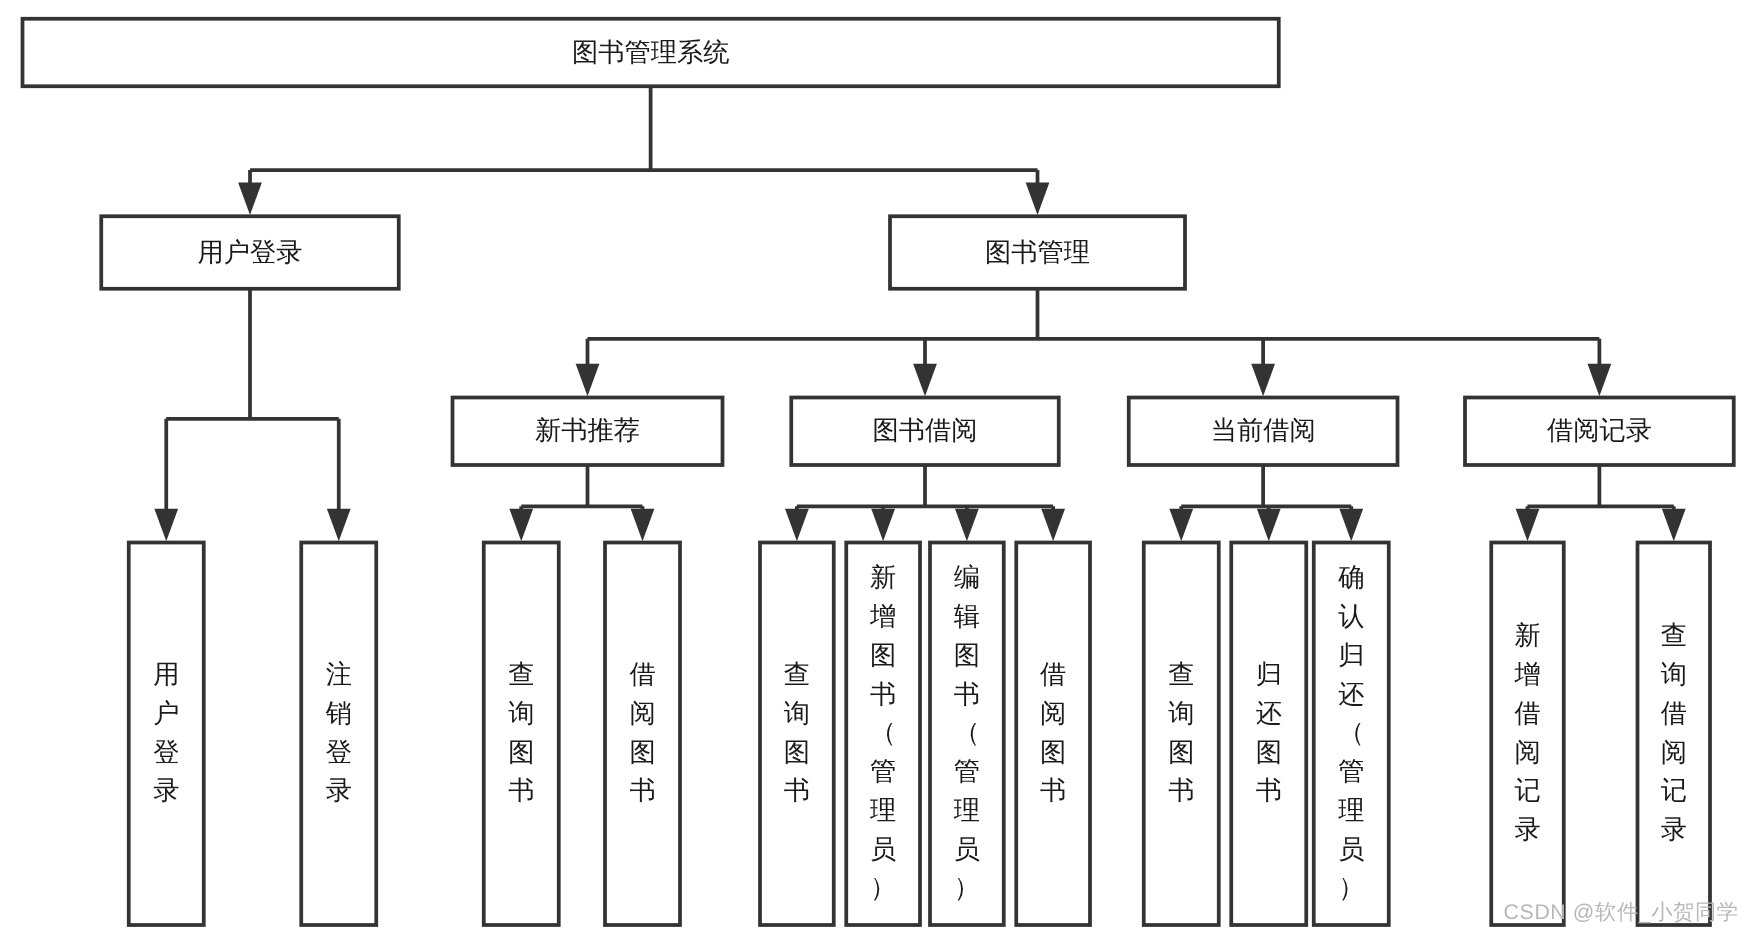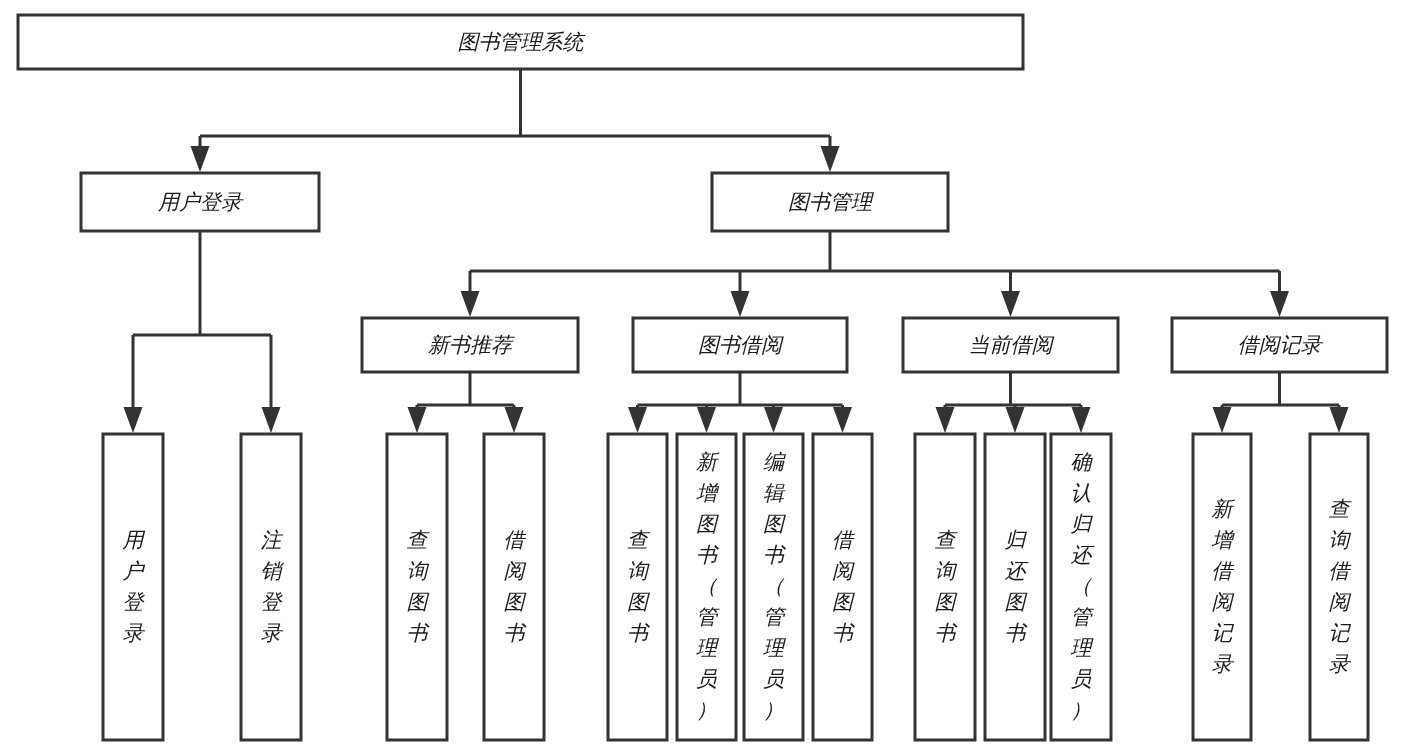--- a/index.html
+++ b/index.html
@@ -12,21 +12,20 @@
     height: 747px;
     font-family: "Liberation Sans", sans-serif;
     overflow: hidden;
     position: relative;
   }
   #diagram-root {
     position: absolute;
     top: 0; left: 0;
     width: 1405px;
     height: 747px;
-    font-style: italic;
   }
   svg#tree {
     display: block;
     width: 1405px;
     height: 747px;
   }
   .node-rect {
     fill: #ffffff;
     stroke: #333333;
     stroke-width: 3;
@@ -201,13 +200,14 @@
         <g>
           <rect x="1193" y="434" width="58" height="306" class="node-rect"></rect>
           <text x="1222" y="0" class="node-label-v"><tspan x="1222" y="515.5">新</tspan><tspan x="1222" y="546.5">增</tspan><tspan x="1222" y="577.5">借</tspan><tspan x="1222" y="608.5">阅</tspan><tspan x="1222" y="639.5">记</tspan><tspan x="1222" y="670.5">录</tspan></text>
         </g>
         <g>
           <rect x="1310" y="434" width="58" height="306" class="node-rect"></rect>
           <text x="1339" y="0" class="node-label-v"><tspan x="1339" y="515.5">查</tspan><tspan x="1339" y="546.5">询</tspan><tspan x="1339" y="577.5">借</tspan><tspan x="1339" y="608.5">阅</tspan><tspan x="1339" y="639.5">记</tspan><tspan x="1339" y="670.5">录</tspan></text>
         </g>
       </g>
   </svg>
+  <div class="watermark">CSDN @软件_小贺同学</div>
 </div>
 
 </body></html>

